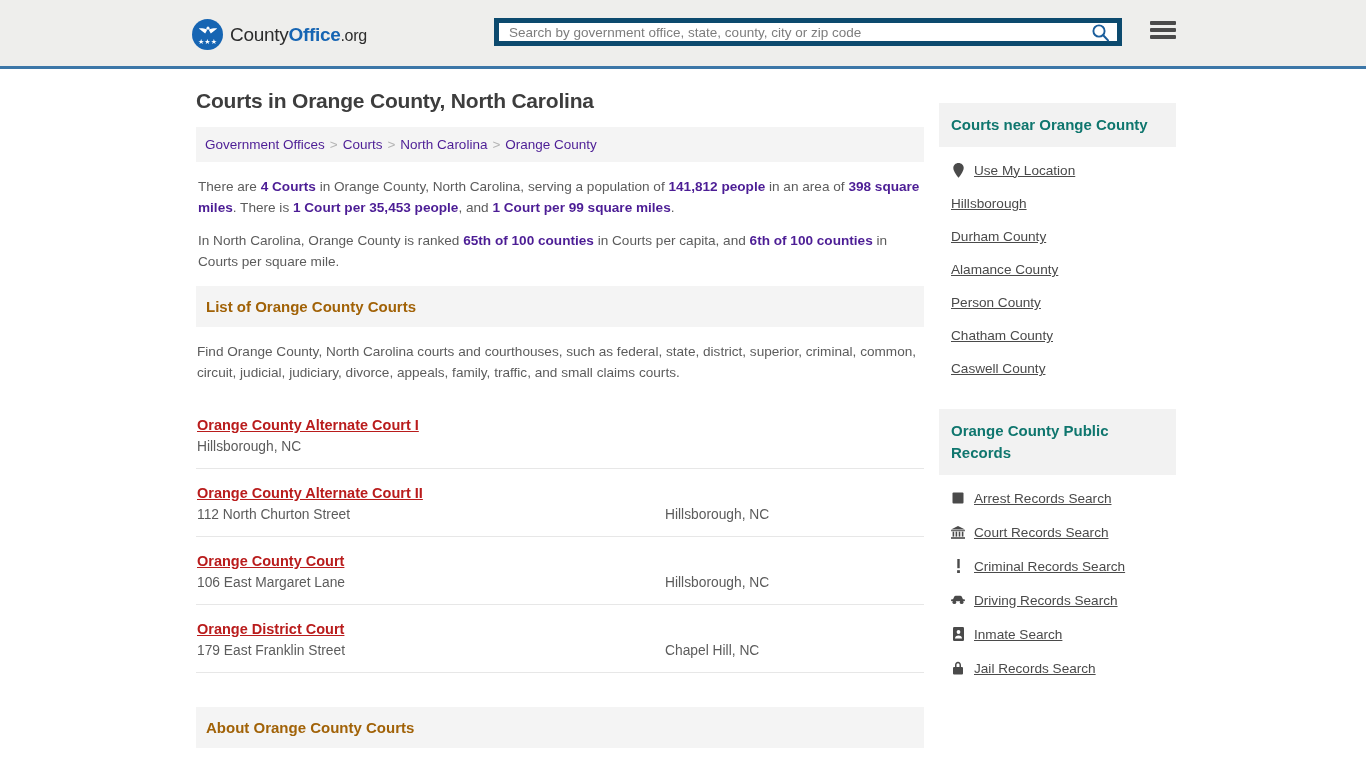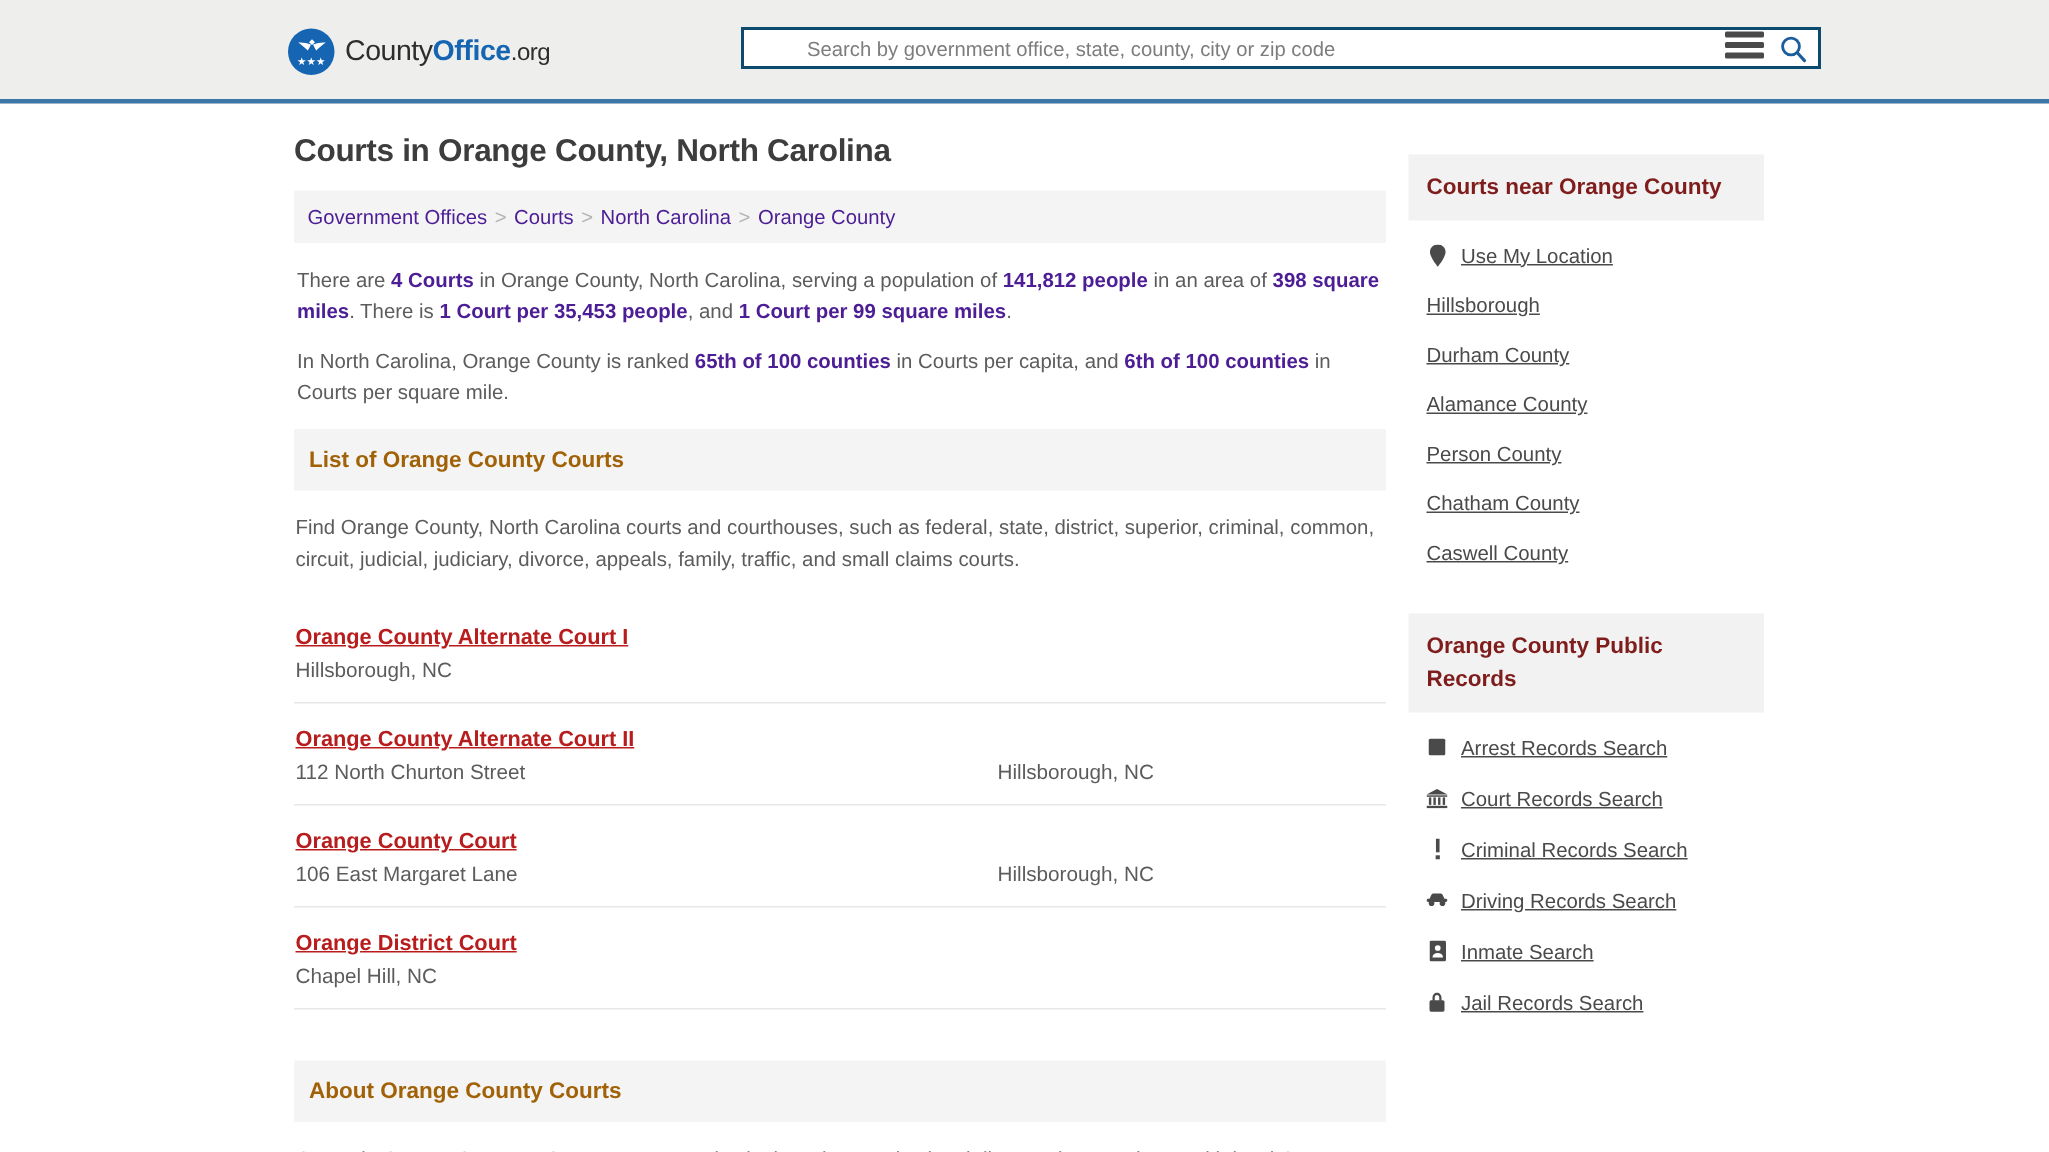--- a/index.html
+++ b/index.html
@@ -60,27 +60,26 @@
     white-space: nowrap;
   }
   .logo-text .t1 { color: #2d2d2d; }
   .logo-text .t2 { color: #1665b3; font-weight: bold; }
   .logo-text .t3 { color: #2d2d2d; font-size: 16px; }
 
   .search-wrap {
     position: absolute;
     left: 494px;
     top: 18px;
-    width: 720px;
+    width: 628px;
     height: 28px;
     background: #ffffff;
-    border: 2px solid #0c4a6e;
-    display: flex;
-    align-items: center;
-    padding-left: 32px;
+    border: 5px solid #0c4a6e;
+    display: flex;
+    align-items: center;
   }
   .search-input {
     flex: 1;
     border: none;
     outline: none;
     background: transparent;
     font-family: "Liberation Sans", sans-serif;
     font-size: 13.5px;
     color: #444;
     padding: 0 10px;
@@ -203,21 +202,21 @@
     padding: 0 1px;
   }
 
   
   .side-card { margin-bottom: 0; }
   .side-head {
     background: #f2f2f2;
     padding: 11px 12px;
     font-size: 15px;
     font-weight: bold;
-    color: #7f1d1d;
+    color: #0f766e;
     line-height: 22px;
   }
   .side-list { padding: 6px 0 0 0; }
   .side-item {
     display: flex;
     align-items: center;
     gap: 9px;
     padding: 9px 0 9px 12px;
     font-size: 13.6px;
   }
@@ -310,20 +309,21 @@
         <div class="court-row">
           <span class="court-name">Orange County Court</span>
           <div class="court-detail">
             <span class="court-addr">106 East Margaret Lane</span>
             <span class="court-city">Hillsborough, NC</span>
           </div>
         </div>
         <div class="court-row">
           <span class="court-name">Orange District Court</span>
           <div class="court-detail">
+            <span class="court-addr">179 East Franklin Street</span>
             <span class="court-city">Chapel Hill, NC</span>
           </div>
         </div>
       </div>
 
       <div class="about-block">
         <div class="section-head">About Orange County Courts</div>
         <p class="about-text">Courts in Orange County, NC are government institutions that resolve legal disputes in accordance with local Orange County and North Carolina law and are housed in Orange County courthouses. Courts are divided into Criminal Courts and Civil Courts. In Orange County Criminal Courts, the government prosecutes a case against</p>
       </div>
 

